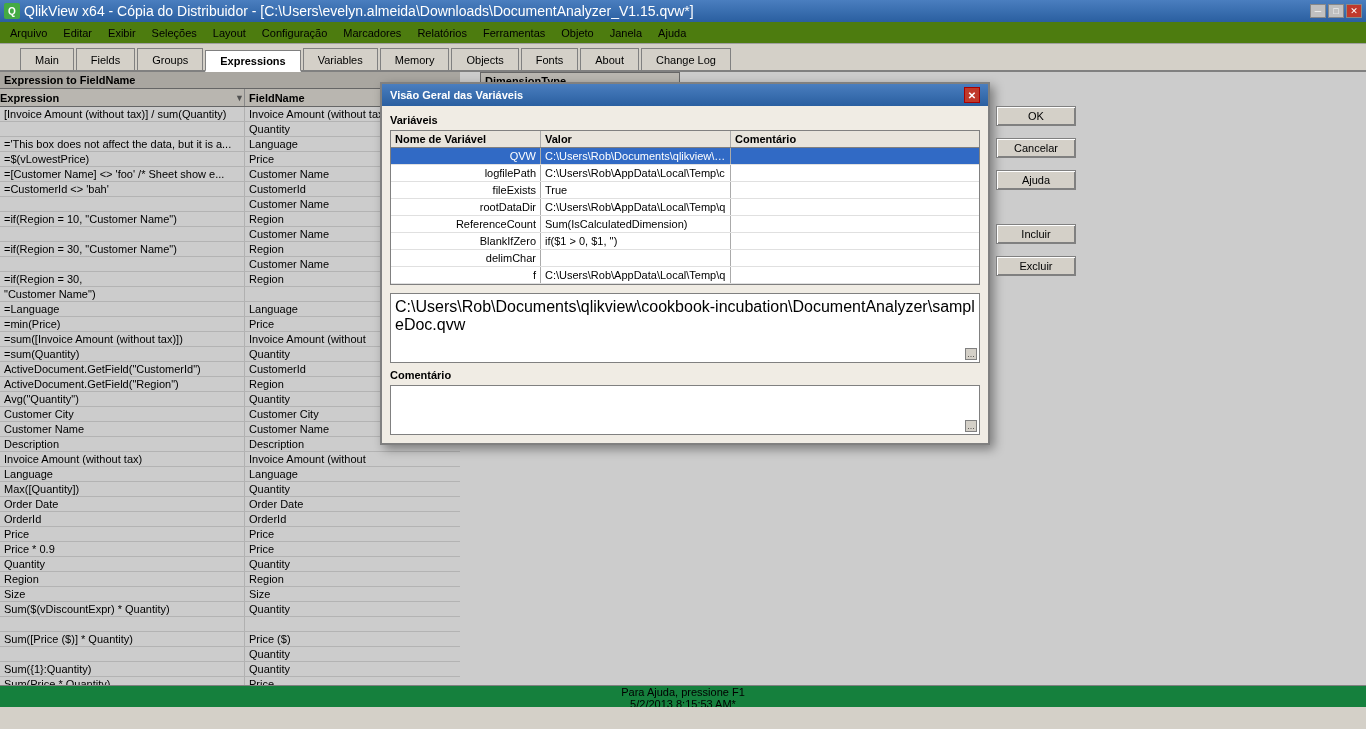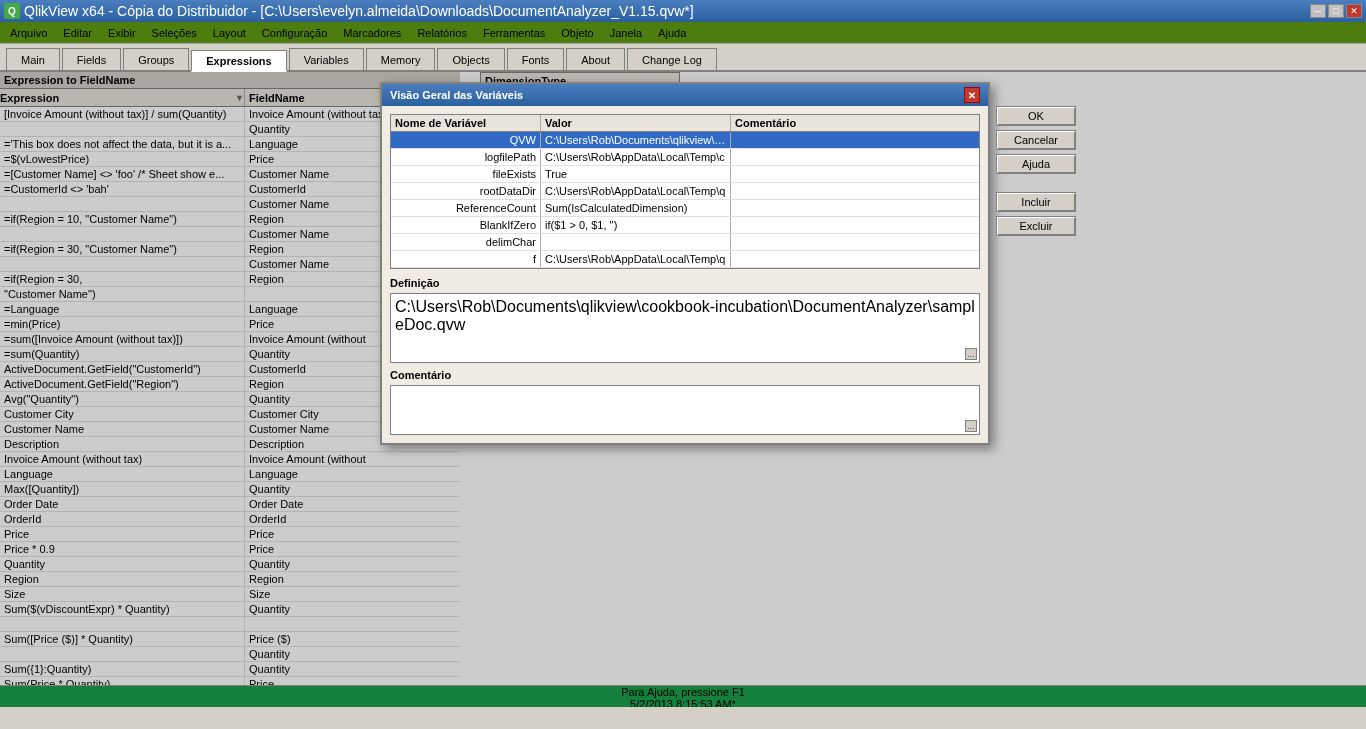--- a/index.html
+++ b/index.html
@@ -34,21 +34,21 @@
       cursor: pointer;
       color: #000;
     }
 
     
     #tabbar {
       background: #d4d0c8;
       height: 28px;
       display: flex;
       align-items: flex-end;
-      padding: 0 6px;
+      padding: 0 20px;
       border-bottom: 2px solid #808080;
     }
     .tab {
       padding: 4px 14px;
       border: 1px solid #808080;
       border-bottom: none;
       background: #d4d0c8;
       margin-right: 2px;
       cursor: pointer;
       height: 22px;
@@ -516,29 +516,30 @@
   <div id="modal-overlay">
 
     <div id="modal">
       <div id="modal-titlebar">
         <span>Visão Geral das Variáveis</span>
         <div id="modal-close-btn">✕</div>
       </div>
 
       <div id="modal-body" style="position:relative;">
 
-        <div style="position:absolute; right:-88px; top:0; display:flex; flex-direction:column; gap:4px;">
+        <div style="position:absolute; right:-88px; top:0; display:flex; flex-direction:column; gap:12px;">
           <button class="modal-btn">OK</button>
           <button class="modal-btn">Cancelar</button>
           <button class="modal-btn">Ajuda</button>
           <div style="height:10px;"></div>
           <button class="modal-btn">Incluir</button>
           <button class="modal-btn">Excluir</button>
         </div>
 
+        <div class="section-label">Variáveis</div>
 
         <div id="var-table">
           <div id="var-table-header">
             <div class="var-col-name">Nome de Variável</div>
             <div class="var-col-val">Valor</div>
             <div class="var-col-comment">Comentário</div>
           </div>
           <div id="var-table-body">
           <div class="var-row selected">
       <div class="var-col-name">QVW</div>
@@ -576,21 +577,20 @@
       <div class="var-col-comment"></div>
     </div>
               <div class="var-row">
       <div class="var-col-name">f</div>
       <div class="var-col-val">C:\Users\Rob\AppData\Local\Temp\q</div>
       <div class="var-col-comment"></div>
     </div>
             </div>
         </div>
 
-        <div class="section-label" style="margin-top:4px;">Definição</div>
         <div class="def-area">
           <div class="def-text">C:\Users\Rob\Documents\qlikview\cookbook-incubation\DocumentAnalyzer\sampleDoc.qvw</div>
           <div class="def-scroll-btn">…</div>
         </div>
 
         <div class="section-label" style="margin-top:4px;">Comentário</div>
         <div class="comment-area">
           <div></div>
           <div class="comment-scroll-btn">…</div>
         </div>

